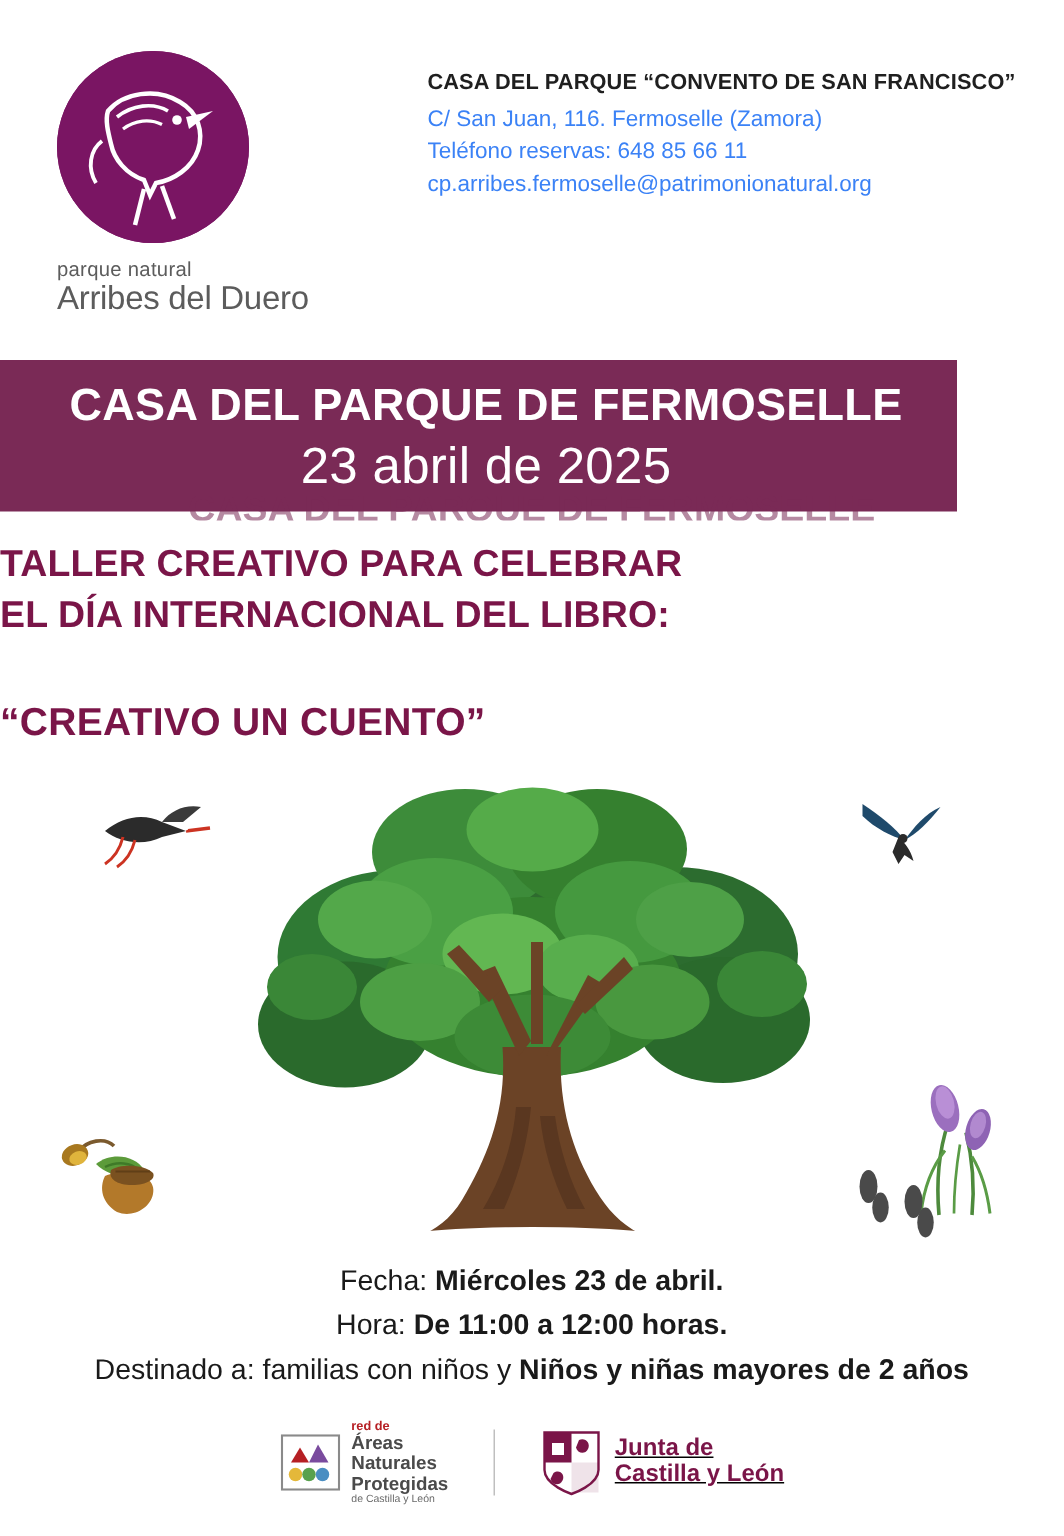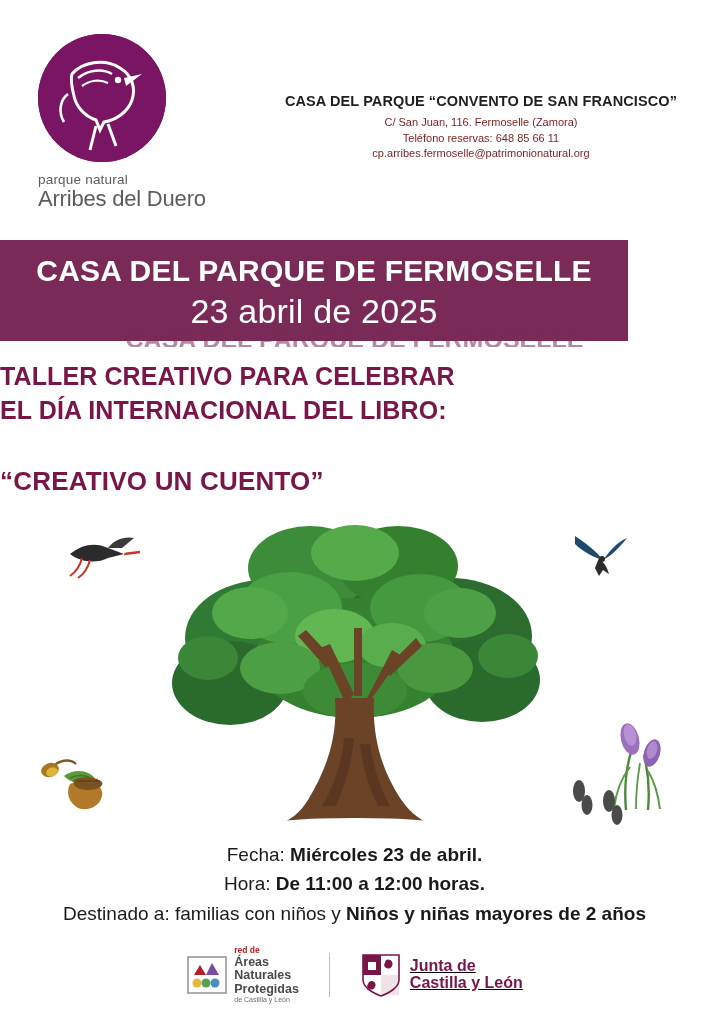--- a/index.html
+++ b/index.html
@@ -62,47 +62,47 @@
     color: #5c5c5c;
     margin-left: 12px;
     line-height: 1.05;
     letter-spacing: -0.2px;
   }
 
   .contact-block {
     position: absolute;
     right: 32px;
     top: 47px;
-    text-align: center;
+    text-align: left;
     color: #2b2b2b;
-    margin-top: 46px;
   }
   .contact-title {
     font-size: 14.5px;
     font-weight: bold;
     letter-spacing: 0.1px;
     margin-bottom: 6px;
     color: #1f1f1f;
   }
   .contact-line {
-    font-size: 11px;
+    font-size: 15px;
     line-height: 1.42;
-    color: #7f1d1d;
+    color: #3b82f6;
   }
 
   
   .band {
     position: absolute;
     left: 0;
     top: 240px;
     width: 628px;
     height: 101px;
     background: #7a2a56;
     color: #ffffff;
     text-align: center;
+    padding-left: 10px;
   }
   .band-title {
     font-size: 30px;
     font-weight: bold;
     letter-spacing: 0.2px;
     padding-top: 14px;
     line-height: 1.1;
   }
   .band-date {
     font-size: 34px;

